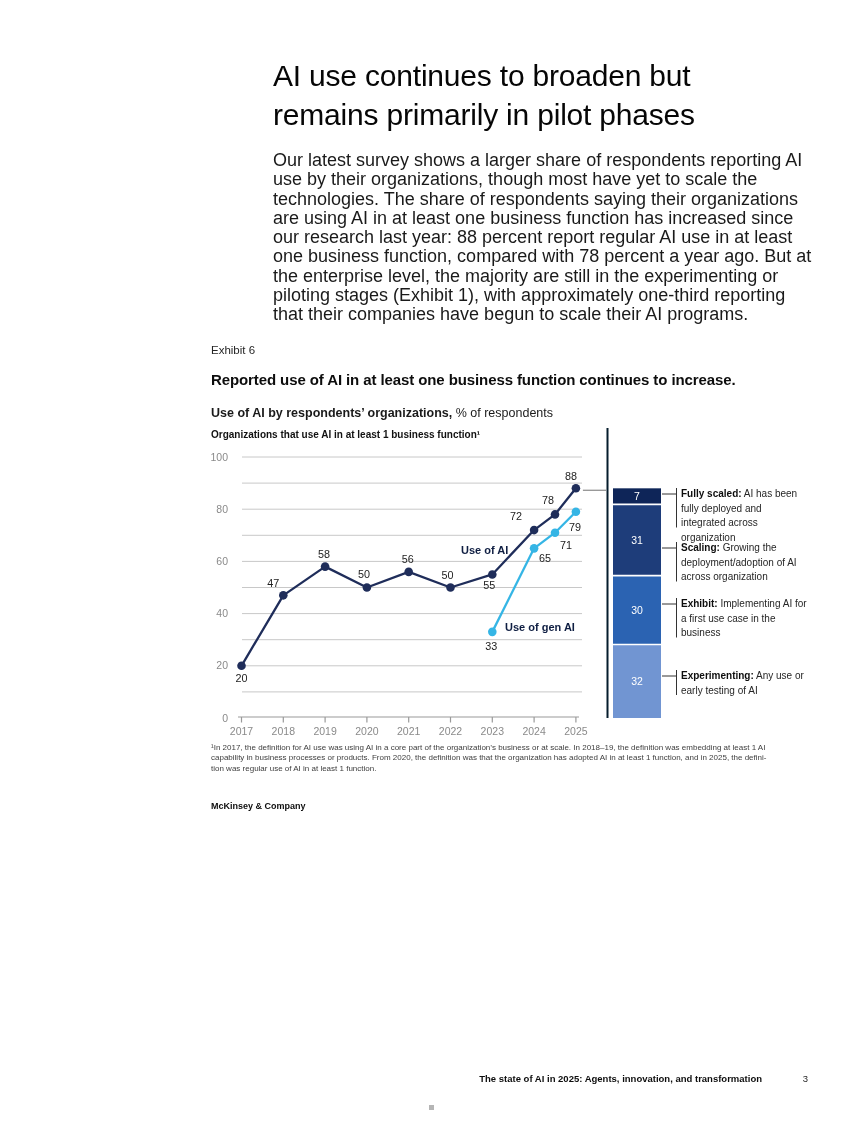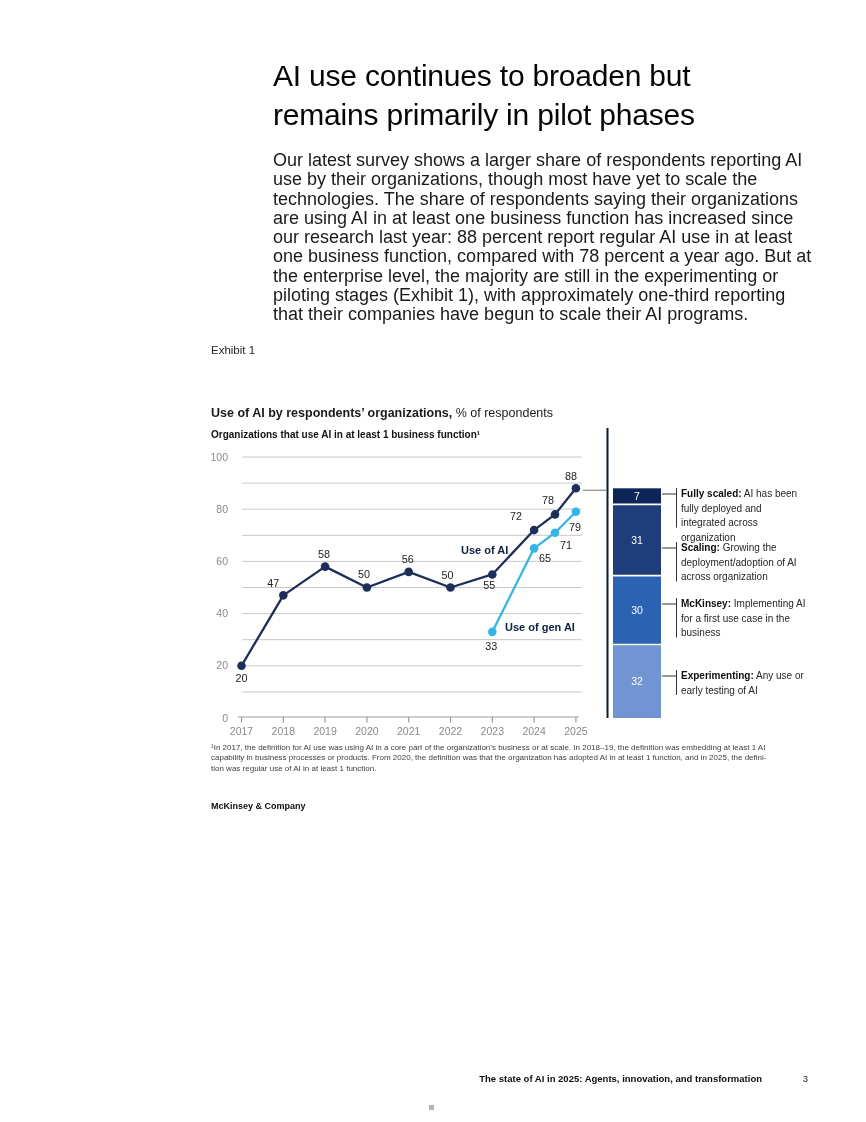--- a/index.html
+++ b/index.html
@@ -43,21 +43,22 @@
   .artifact-dot{position:absolute;left:429px;top:1105px;width:5px;height:5px;background:#b5b5b5;}
 </style>
 </head>
 <body>
 
 <div class="page">
   <h1 class="page-title">AI use continues to broaden but
 remains primarily in pilot phases</h1>
   <p class="intro">Our latest survey shows a larger share of respondents reporting AI use by their organizations, though most have yet to scale the technologies. The share of respondents saying their organizations are using AI in at least one business function has increased since our research last year: 88 percent report regular AI use in at least one business function, compared with 78 percent a year ago. But at the enterprise level, the majority are still in the experimenting or piloting stages (Exhibit 1), with approximately one-third reporting that their companies have begun to scale their AI programs.</p>
 
-  <div class="exhibit-label">Exhibit 1</div>
+  <div class="exhibit-label">Exhibit 6</div>
+  <h2 class="exhibit-heading">Reported use of AI in at least one business function continues to increase.</h2>
 
   <div class="subtitle"><span class="b">Use of AI by respondents’ organizations,</span><span> % of respondents</span></div>
 
   <div class="panel-title left">Organizations that use AI in at least 1 business function¹</div>
 
   <div id="chart-canvas">
       <svg viewBox="0 0 866 1122" width="866" height="1122">
         <line x1="242" y1="691.9" x2="582" y2="691.9" stroke="#c8c8c8" stroke-width="1"></line>
         <line x1="242" y1="665.8" x2="582" y2="665.8" stroke="#c8c8c8" stroke-width="1"></line>
         <line x1="242" y1="639.7" x2="582" y2="639.7" stroke="#c8c8c8" stroke-width="1"></line>
@@ -144,21 +145,21 @@
         <line x1="676.5" y1="542" x2="676.5" y2="581.5" stroke="#333333" stroke-width="1"></line>
         <line x1="662" y1="604" x2="676" y2="604" stroke="#333333" stroke-width="1"></line>
         <line x1="676.5" y1="598" x2="676.5" y2="637.5" stroke="#333333" stroke-width="1"></line>
         <line x1="662" y1="676" x2="676" y2="676" stroke="#333333" stroke-width="1"></line>
         <line x1="676.5" y1="670" x2="676.5" y2="695" stroke="#333333" stroke-width="1"></line>
       </svg>
     </div>
   <div id="legend">
       <div class="legend-item" style="top: 487px;"><b>Fully scaled:</b> AI has been fully deployed and integrated across organization</div>
       <div class="legend-item" style="top: 541px;"><b>Scaling:</b> Growing the deployment/adoption of AI across organization</div>
-      <div class="legend-item" style="top: 597px;"><b>McKinsey:</b> Implementing AI for a first use case in the business</div>
+      <div class="legend-item" style="top: 597px;"><b>Exhibit:</b> Implementing AI for a first use case in the business</div>
       <div class="legend-item" style="top: 669px;"><b>Experimenting:</b> Any use or early testing of AI</div>
     </div>
 
   <div class="footnote">
     <div>¹In 2017, the definition for AI use was using AI in a core part of the organization’s business or at scale. In 2018–19, the definition was embedding at least 1 AI</div>
     <div>capability in business processes or products. From 2020, the definition was that the organization has adopted AI in at least 1 function, and in 2025, the defini-</div>
     <div>tion was regular use of AI in at least 1 function.</div>
   </div>
 
   <div class="brand">McKinsey &amp; Company</div>

